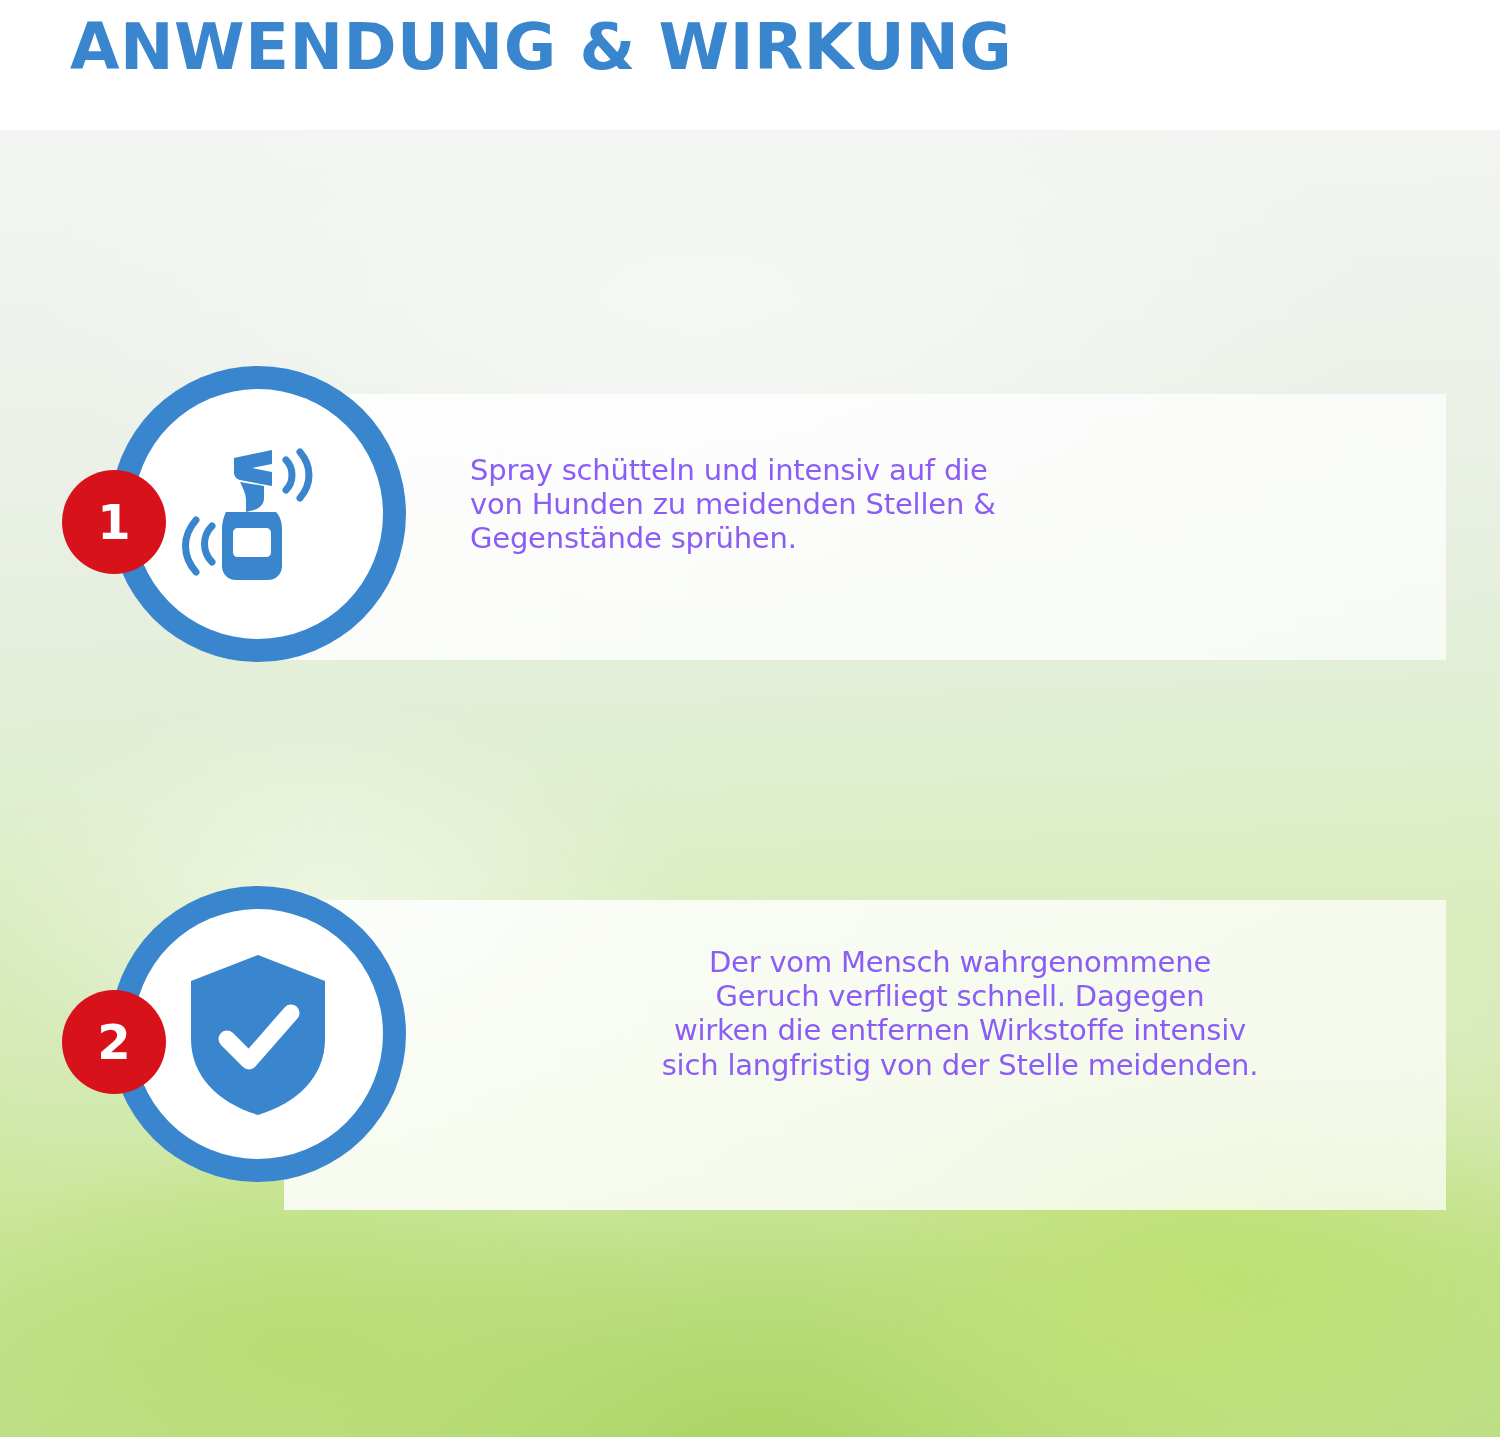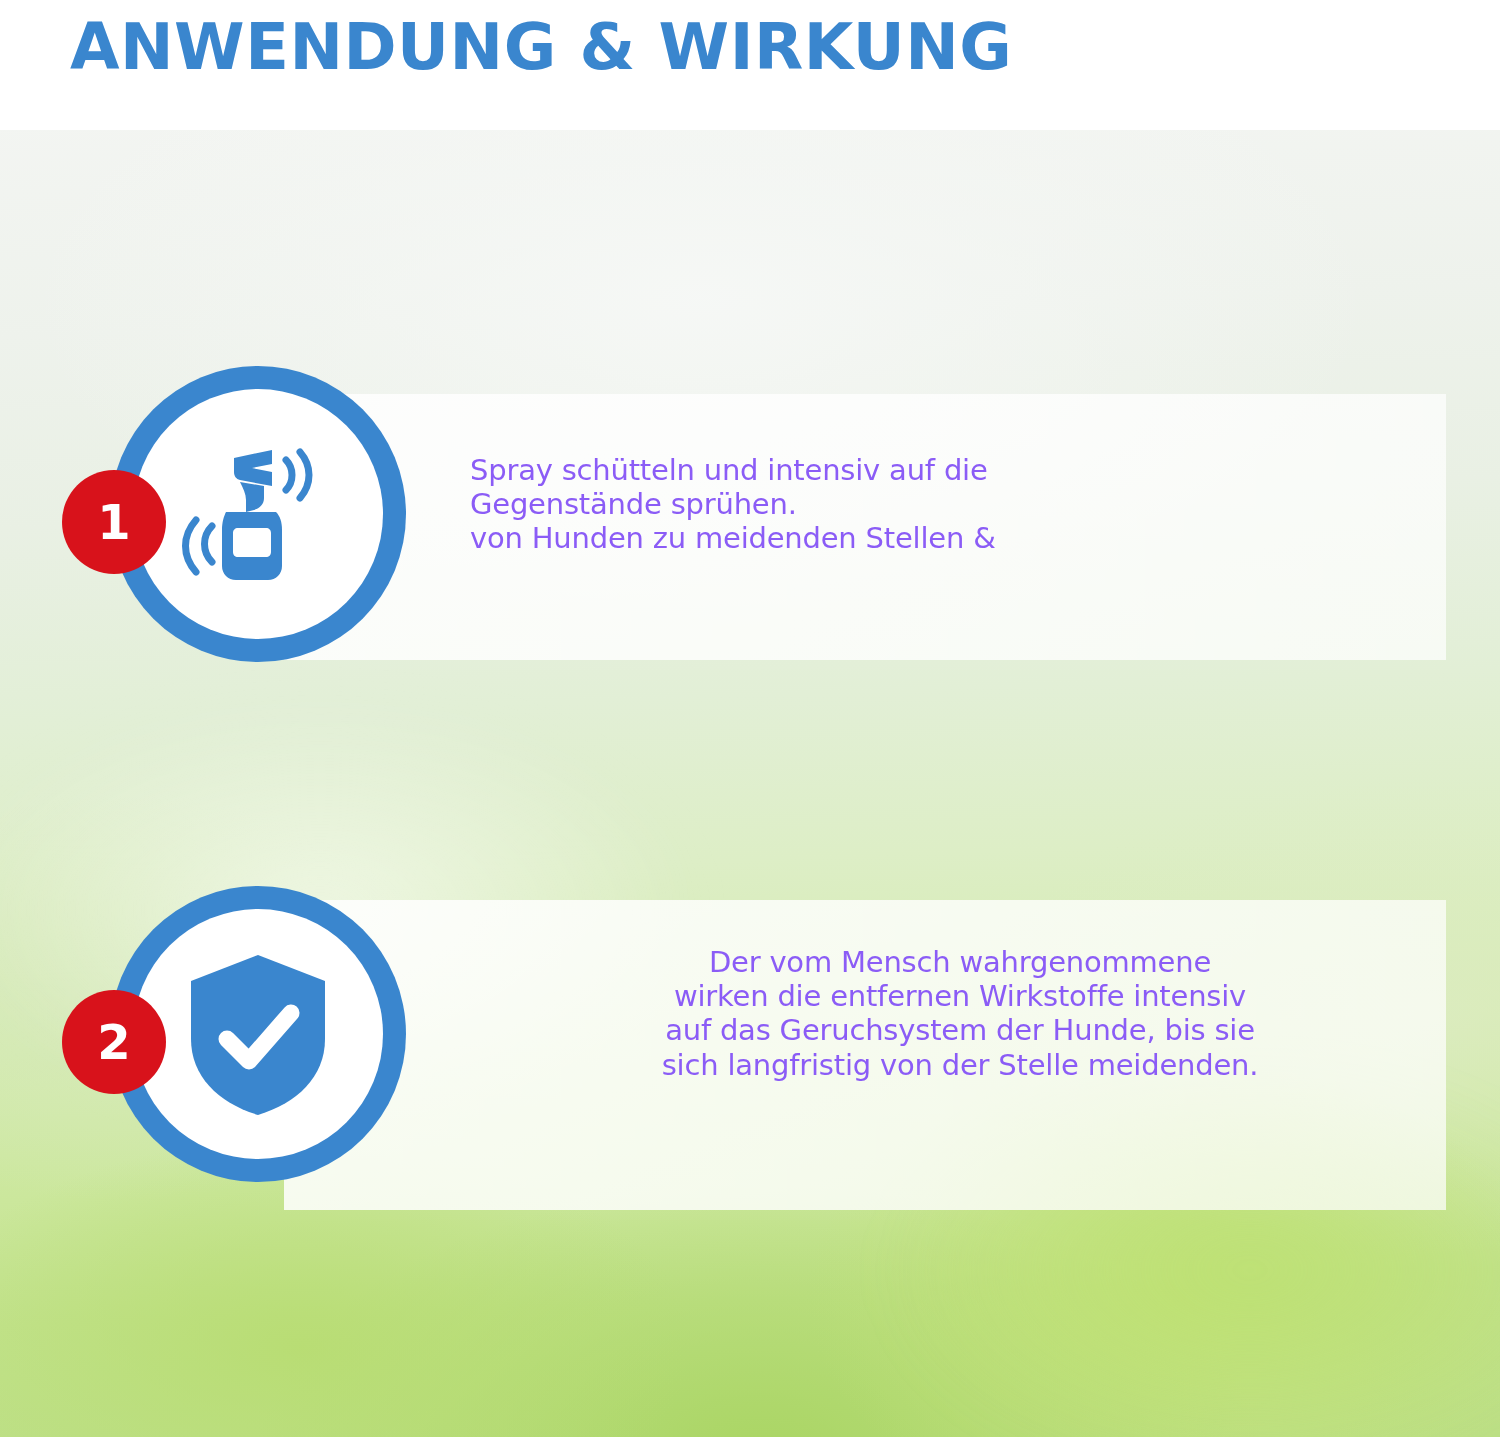--- a/index.html
+++ b/index.html
@@ -216,22 +216,22 @@
             </g>
           </svg>
         </span>
       </div>
     </div>
 
     <div class="badge">1</div>
 
     <div class="step-text">
       <span class="line">Spray schütteln und intensiv auf die</span>
+      <span class="line">von Hunden zu meidenden Stellen &amp;</span>
       <span class="line">Gegenstände sprühen.</span>
-      <span class="line">von Hunden zu meidenden Stellen &amp;</span>
     </div>
   </div>
 
   <div class="step step-2">
 
     <div class="panel"></div>
 
     <div class="circle-outer">
       <div class="circle-inner">
         <span>
@@ -241,19 +241,19 @@
             <path d="M54 92 L76 114 L118 66" stroke="#ffffff" stroke-width="17" fill="none" stroke-linecap="round" stroke-linejoin="round"></path>
           </svg>
         </span>
       </div>
     </div>
 
     <div class="badge">2</div>
 
     <div class="step-text">
       <span class="line">Der vom Mensch wahrgenommene</span>
+      <span class="line">Geruch verfliegt schnell. Dagegen</span>
       <span class="line">wirken die entfernen Wirkstoffe intensiv</span>
-      <span class="line">auf das Geruchsystem der Hunde, bis sie</span>
       <span class="line">sich langfristig von der Stelle meidenden.</span>
     </div>
   </div>
 
 </div>
 
 </body></html>

